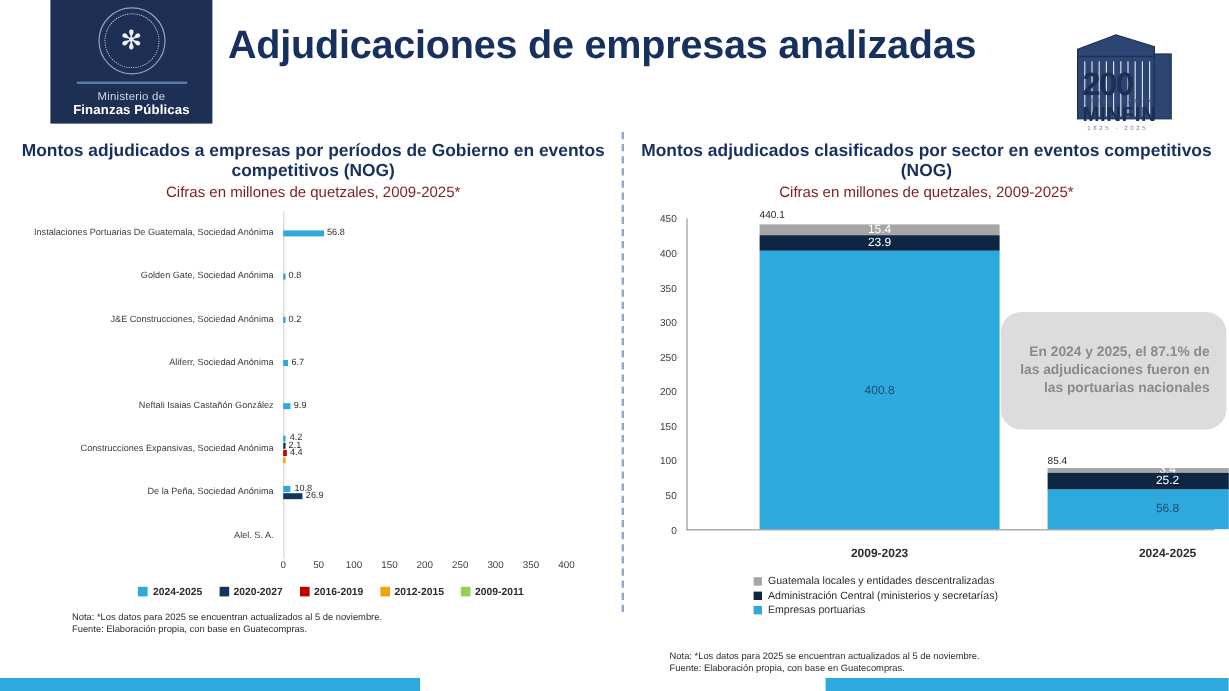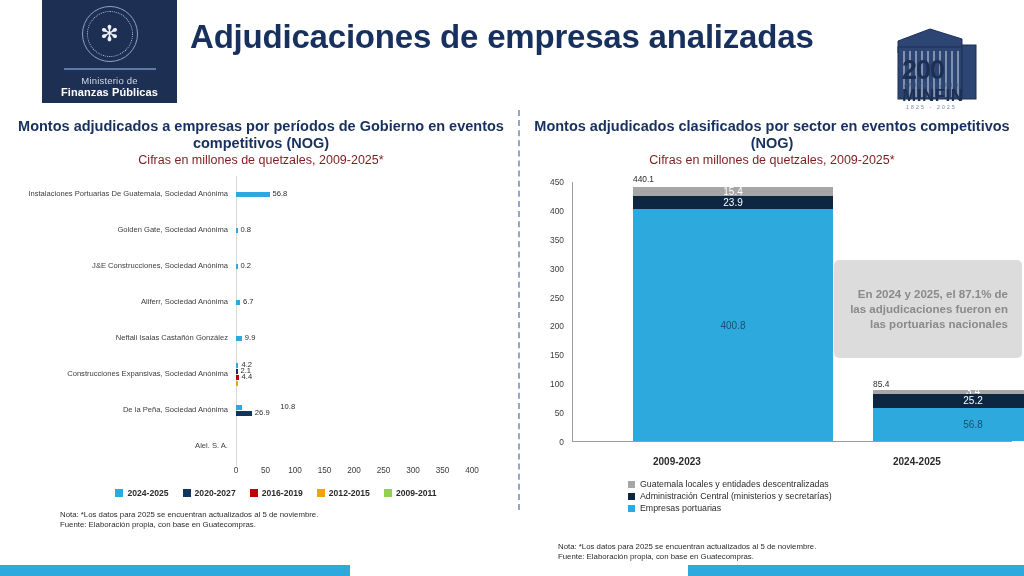--- a/index.html
+++ b/index.html
@@ -55,23 +55,23 @@
   .note{margin-top:12px;padding-left:52px;color:#2b2b2b;font-size:7.8px;line-height:10px;}
   
   .rchart{position:relative;margin-top:8px;height:300px;}
   .rplot{position:absolute;left:48px;top:6px;right:8px;bottom:34px;border-left:1px solid #9a9a9a;border-bottom:1px solid #9a9a9a;}
   .ryticks{position:absolute;left:0;top:0;bottom:34px;width:44px;}
   .rytick{position:absolute;right:4px;color:#3c3c3c;font-size:8.4px;transform:translateY(-50%);}
   .stack{position:absolute;bottom:0;width:110px;}
   .sseg{position:relative;width:100%;display:flex;align-items:center;justify-content:center;}
   .sseg span{font-size:10px;line-height:9px;}
   .stotal{position:absolute;width:100%;text-align:left;color:#2b2b2b;font-size:8.4px;}
-  .rxtick{position:absolute;bottom:12px;color:#2b2b2b;font-size:10px;font-weight:bold;width:160px;}
+  .rxtick{position:absolute;bottom:12px;color:#2b2b2b;font-size:10px;font-weight:bold;text-align:center;width:160px;}
   .callout{
-    position:absolute;left:310px;top:84px;width:188px;height:98px;background:#dcdcdc;border-radius:5px;
+    position:absolute;left:310px;top:84px;width:188px;height:98px;background:#dcdcdc;border-radius:17px;
     display:flex;align-items:center;justify-content:center;padding:6px 14px;box-sizing:border-box;
   }
   .callout span{color:#8a8a8a;font-size:11.5px;font-weight:bold;line-height:15px;text-align:right;width:100%;}
   .rlegend{position:absolute;left:104px;bottom:-38px;}
   .rl-item{display:flex;align-items:center;gap:5px;color:#2b2b2b;font-size:8.8px;line-height:12px;}
   .rl-sw{width:7px;height:7px;display:inline-block;}
   .rnote{position:absolute;left:34px;top:424px;color:#2b2b2b;font-size:7.8px;line-height:10px;}
   
   .foot{position:absolute;bottom:0;height:11px;background:#2ea9dd;}
   .foot-l{left:0;width:350px;}
@@ -171,21 +171,21 @@
           <div class="blab" style="left: 4.5px; top: 10.5px;">2.1</div>
           <div class="bseg" style="top: 18.5px; width: 2.596px; background: rgb(192, 0, 0);"></div>
           <div class="blab" style="left: 5.596px; top: 16.5px;">4.4</div>
           <div class="bseg" style="top: 24.5px; width: 1.5px; background: rgb(242, 162, 12);"></div>
         </div>
       </div>
       <div class="lrow">
         <div class="lcat">De la Peña, Sociedad Anónima</div>
         <div class="lbars">
           <div class="bseg" style="top: 12.5px; width: 6.372px; background: rgb(46, 169, 221);"></div>
-          <div class="blab" style="left: 9.372px; top: 10.5px; margin-left: 35px;">10.8</div>
+          <div class="blab" style="left: 9.372px; top: 10.5px;">10.8</div>
           <div class="bseg" style="top: 18.5px; width: 15.871px; background: rgb(17, 54, 94);"></div>
           <div class="blab" style="left: 18.871px; top: 16.5px;">26.9</div>
         </div>
       </div>
       <div class="lrow">
         <div class="lcat">Alel. S. A.</div>
       </div>
     </div>
   <div class="lticks" id="lticks">
       <div class="ltick" style="left: 0px;">0</div>

